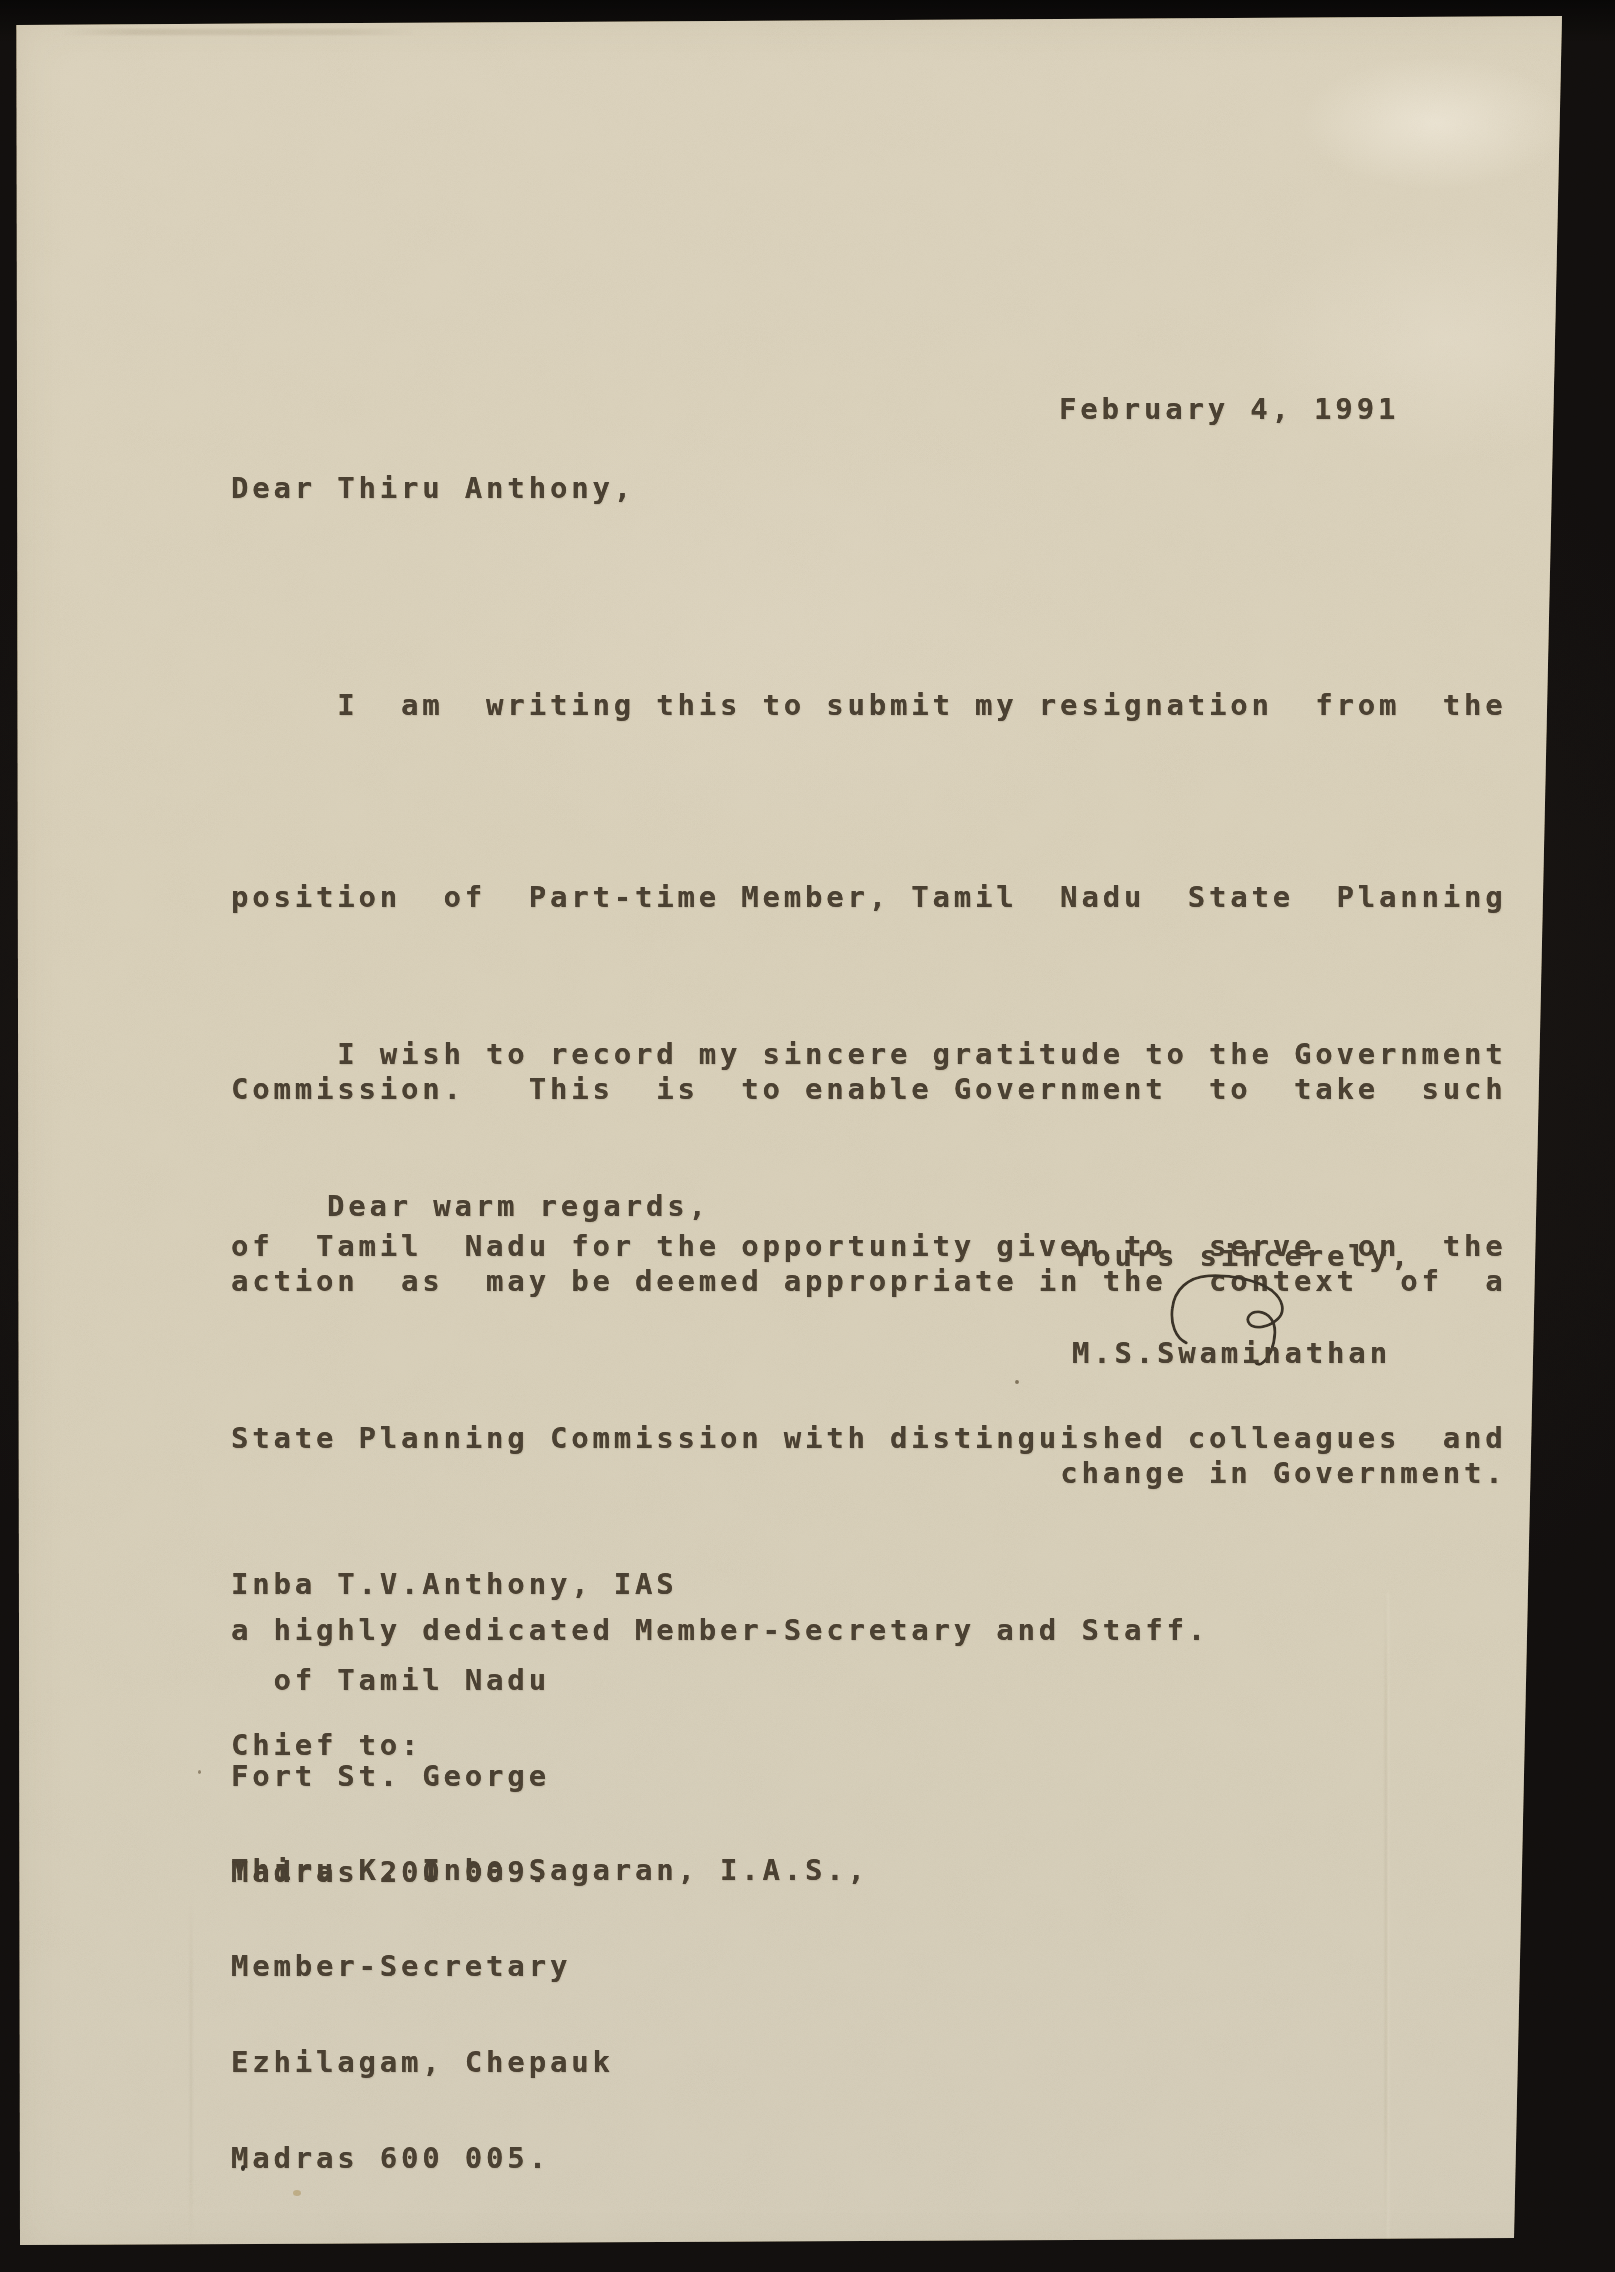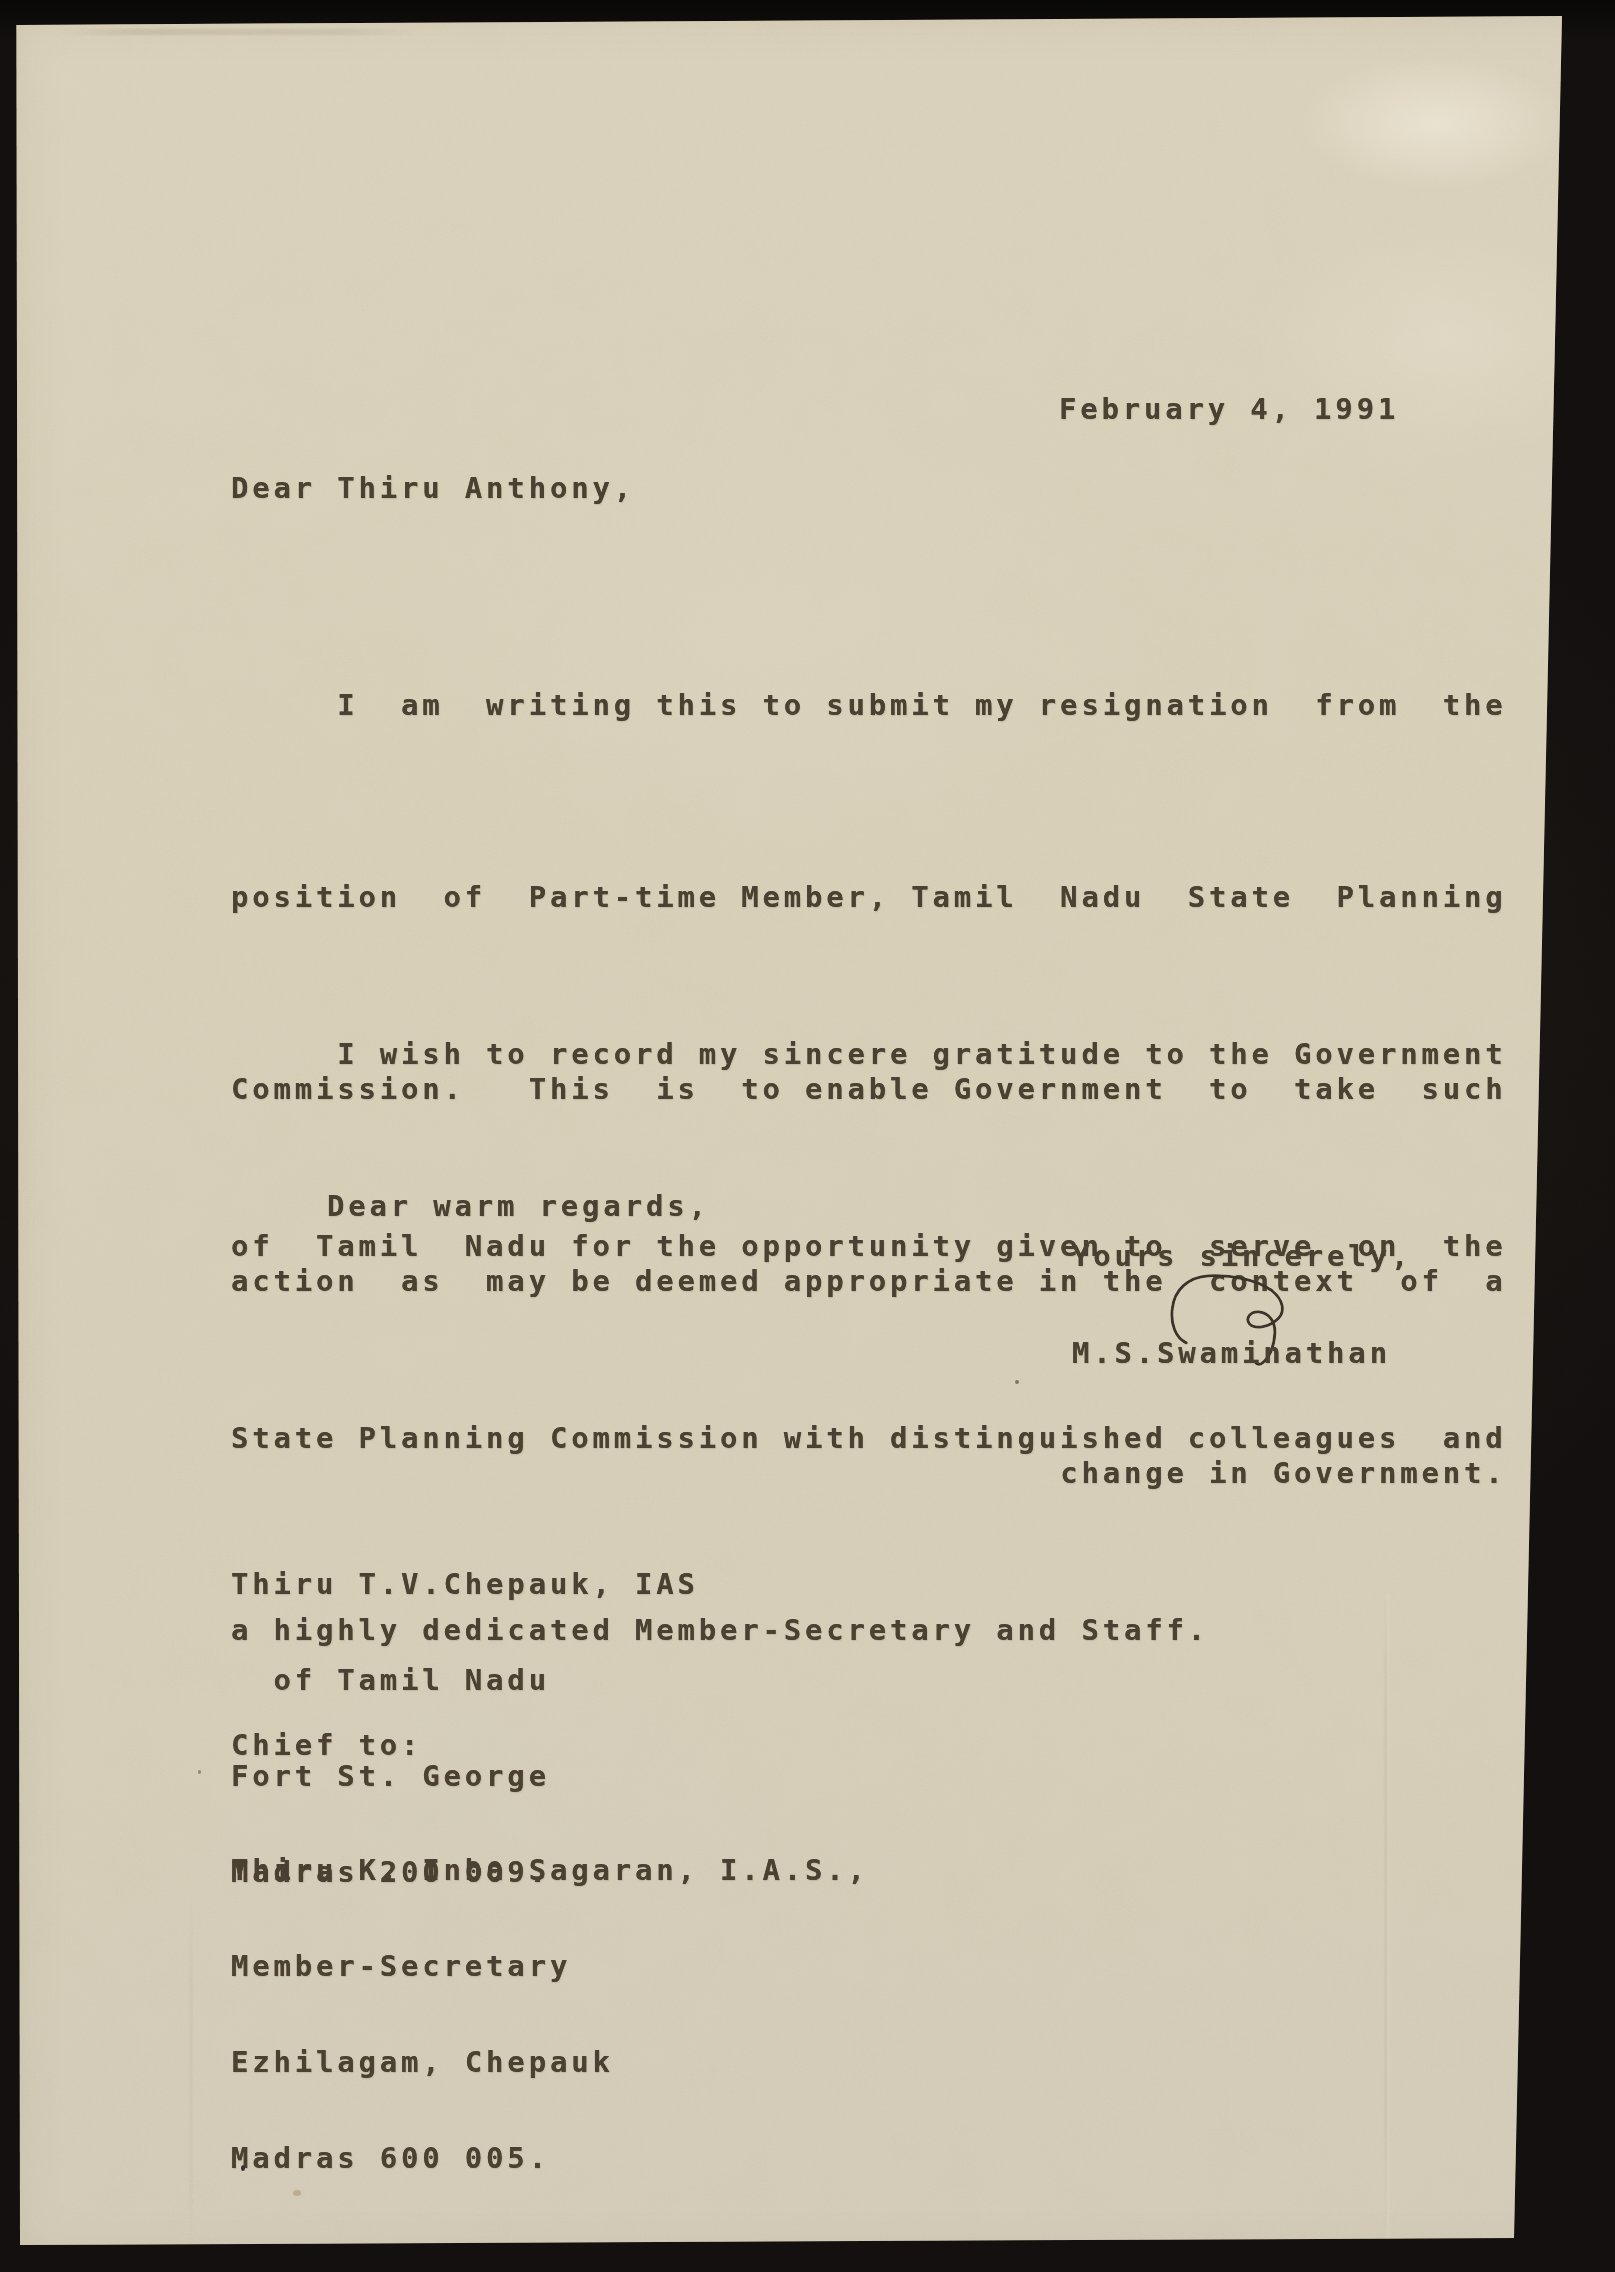--- a/index.html
+++ b/index.html
@@ -109,21 +109,21 @@
              C 160,86 136,92 127,82
              C 120,73 128,62 142,63
              C 158,65 168,78 167,97
              C 166,118 158,136 147,144
              C 143,147 138,146 136,142" fill="none" stroke="#2f2a23" stroke-width="4.5" stroke-linecap="round" stroke-linejoin="round"></path>
   </svg>
 
   <div class="typed" style="left:1072px;top:1338px;">M.S.Swaminathan</div>
 
   <div class="typed addr" style="left:231px;top:1504px;">
-    <div class="tline">Thiru T.V.Chepauk, IAS</div>
+    <div class="tline">Inba T.V.Anthony, IAS</div>
     <div class="tline">  of Tamil Nadu</div>
     <div class="tline">Fort St. George</div>
     <div class="tline">Madras 200 009.</div>
   </div>
 
   <div class="typed" style="left:231px;top:1730px;">Chief to:</div>
 
   <div class="typed addr" style="left:231px;top:1790px;">
     <div class="tline">Thiru K. Inba Sagaran, I.A.S.,</div>
     <div class="tline">Member-Secretary</div>

